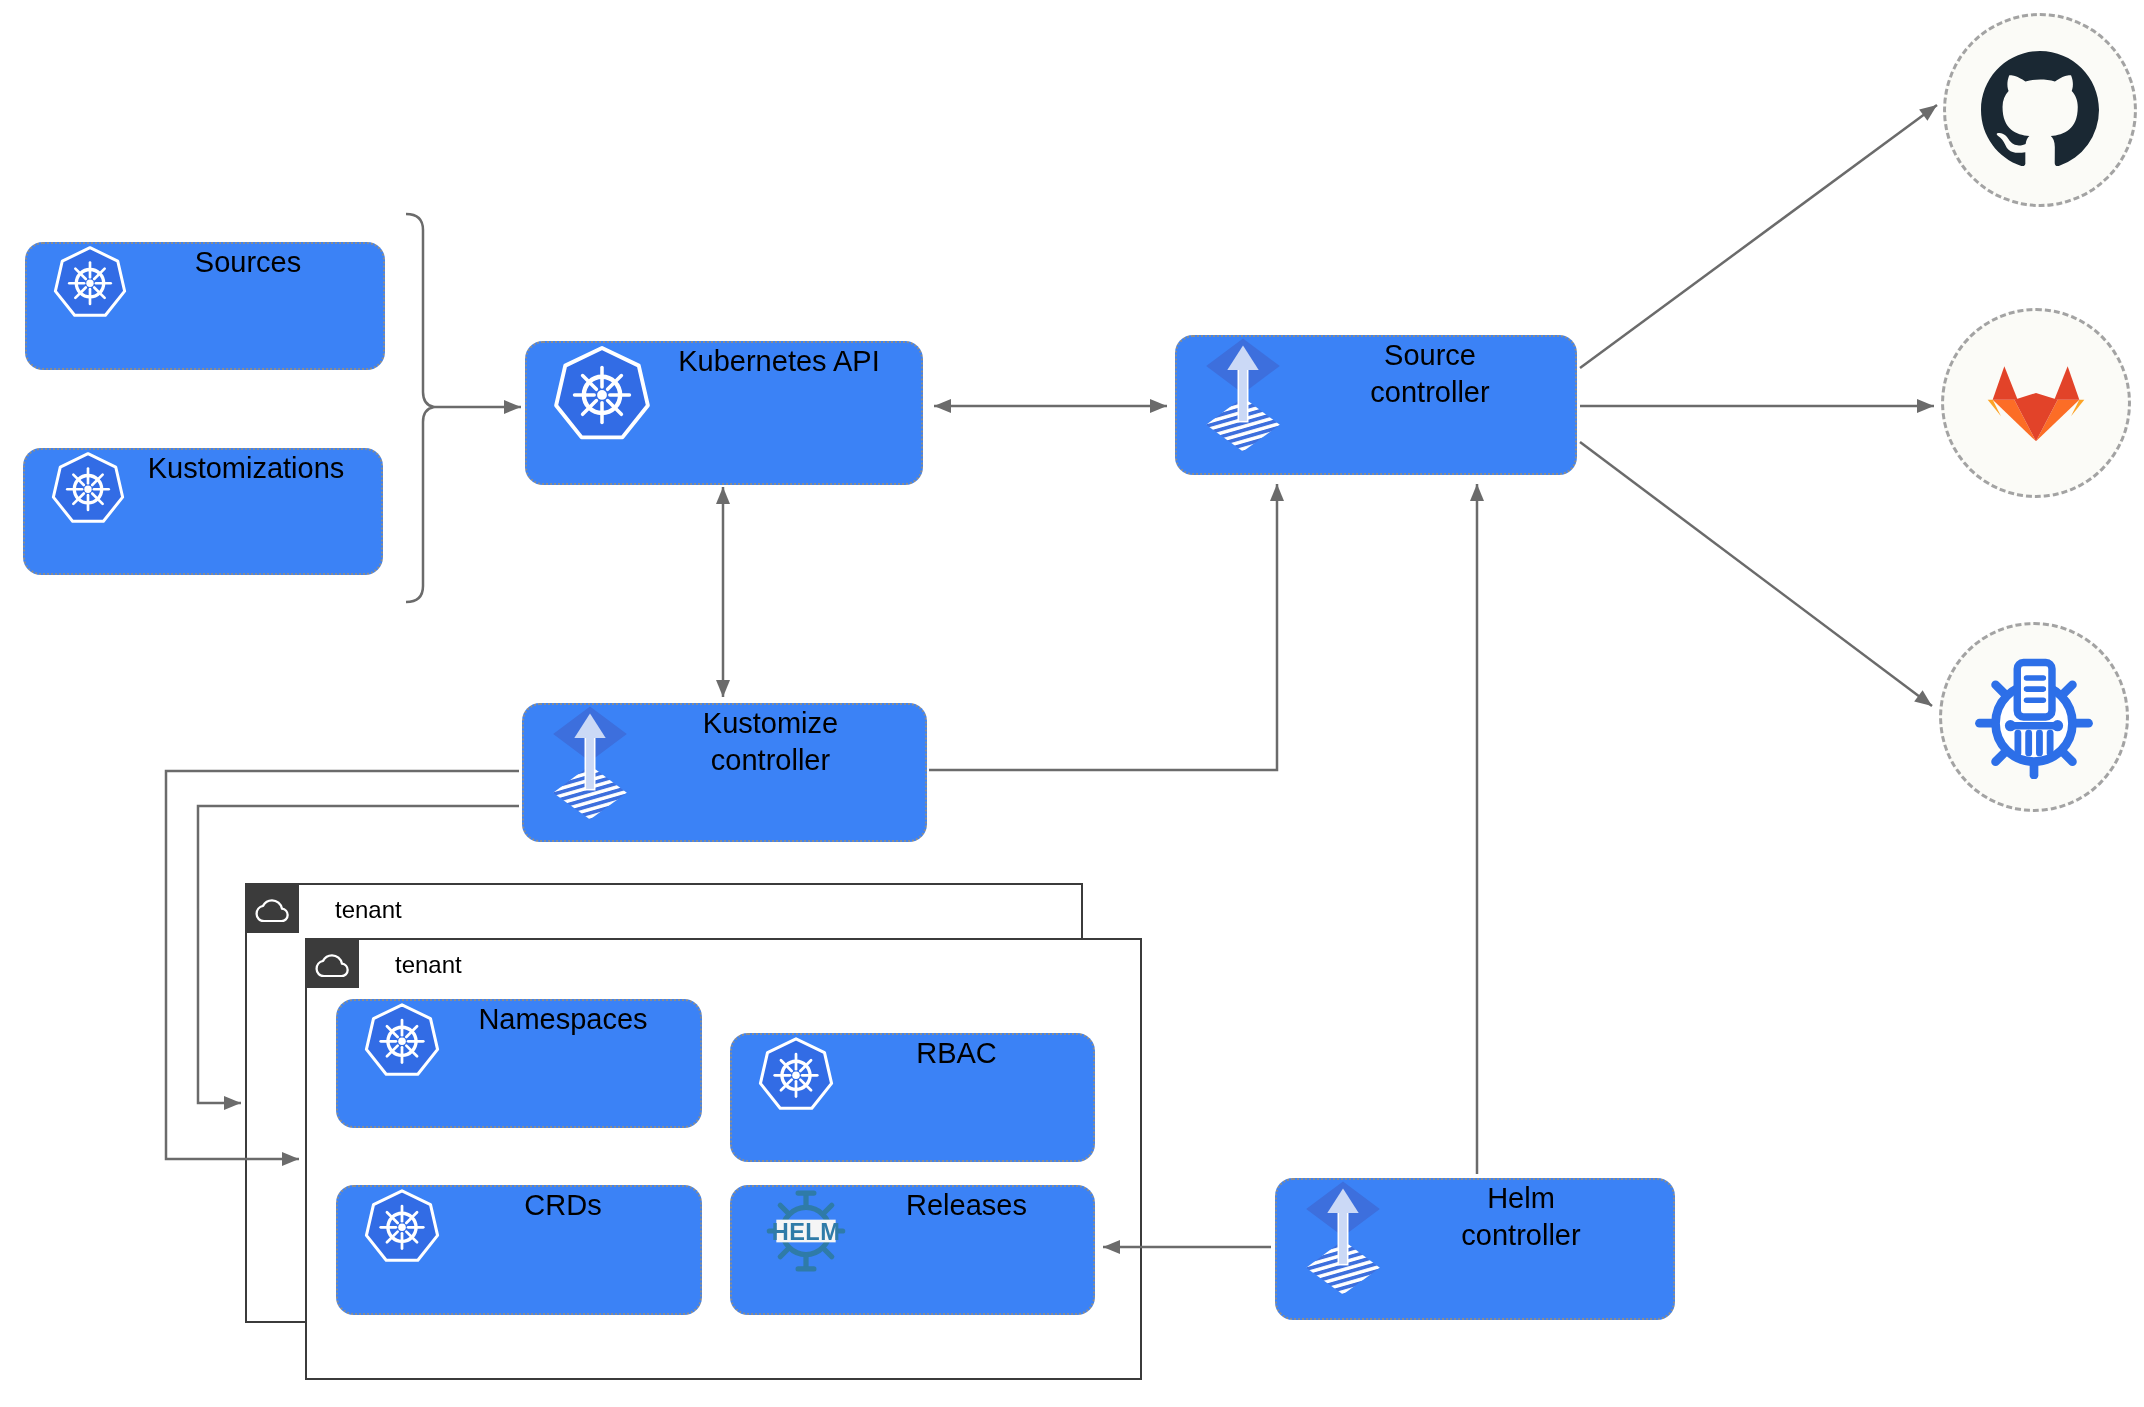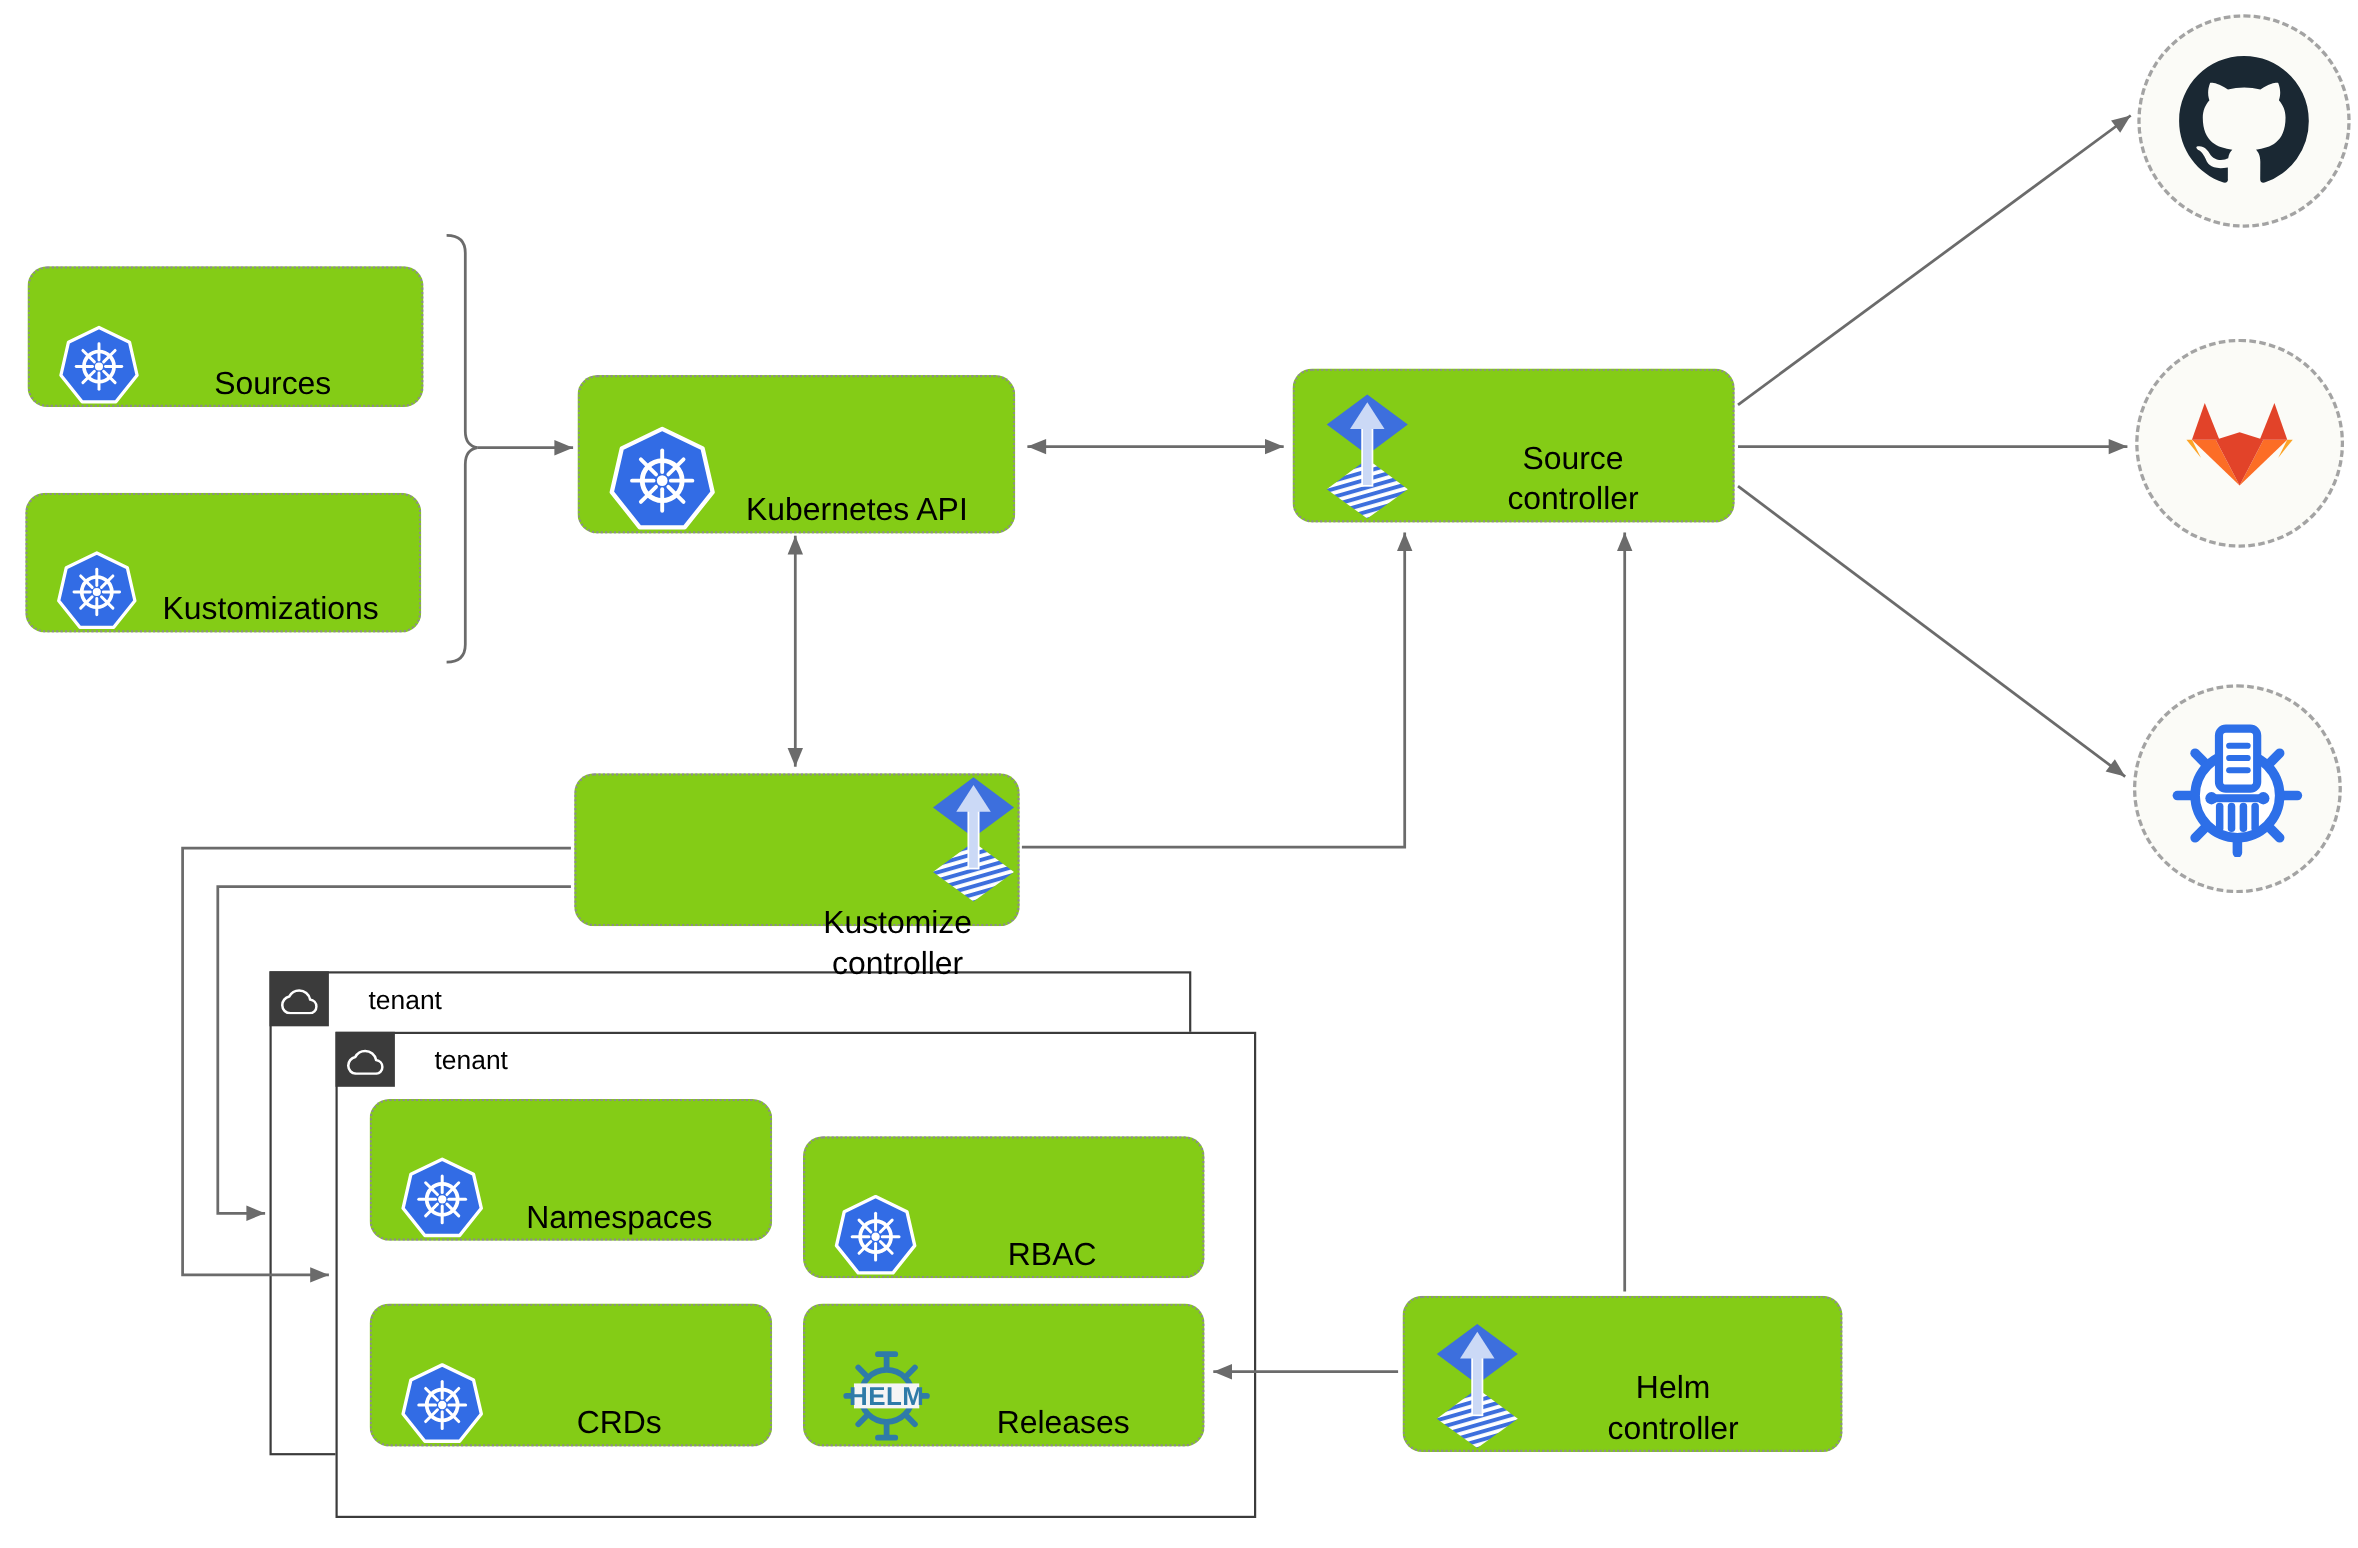--- a/index.html
+++ b/index.html
@@ -1,32 +1,32 @@
 <!DOCTYPE html>
 <html><head>
 <meta charset="utf-8">
 <style>
   html,body{margin:0;padding:0;background:#fff;}
   .canvas{position:relative;width:2144px;height:1407px;background:#ffffff;
           font-family:"Liberation Sans",sans-serif;overflow:hidden;}
 
   
-  .node{position:absolute;background:#84cc16;border:2px dotted #8C8C8C;border-radius:18px;
-        display:flex;align-items:flex-end;box-sizing:border-box;}
+  .node{position:absolute;background:#3b82f6;border:2px dotted #8C8C8C;border-radius:18px;
+        display:flex;align-items:flex-start;box-sizing:border-box;}
   .node .icon{flex:0 0 auto;margin-left:26px;display:flex;align-items:center;}
   .label-wrap{flex:1;display:flex;justify-content:center;align-items:center;padding-right:14px;}
   .label{font-size:29px;color:#000;text-align:center;line-height:1.28;}
   .label.two-line{display:inline-block;max-width:190px;}
 
   
   #node-sources        {left:25px;  top:242px;  width:360px; height:128px;}
   #node-kustomizations {left:23px;  top:448px;  width:360px; height:127px;}
   #node-k8s-api        {left:525px; top:341px;  width:398px; height:144px;}
   #node-source-ctrl    {left:1175px;top:335px;  width:402px; height:140px;gap:16px;}
-  #node-kustomize-ctrl {left:522px; top:703px;  width:405px; height:139px;flex-direction:column;}
+  #node-kustomize-ctrl {left:522px; top:703px;  width:405px; height:139px;}
   #node-helm-ctrl      {left:1275px;top:1178px; width:400px; height:142px;}
 
   
   .tenant{position:absolute;background:#ffffff;border:2px solid #3B3B3B;box-sizing:border-box;}
   #tenant-back {left:245px;top:883px;width:838px;height:440px;}
   #tenant-front{left:305px;top:938px;width:837px;height:442px;}
   .tenant-tab{position:absolute;left:-2px;top:-2px;width:54px;height:50px;background:#3B3B3B;
               display:flex;align-items:center;justify-content:center;}
   .tenant-label{position:absolute;left:88px;top:11px;font-size:24px;color:#000;}
 

